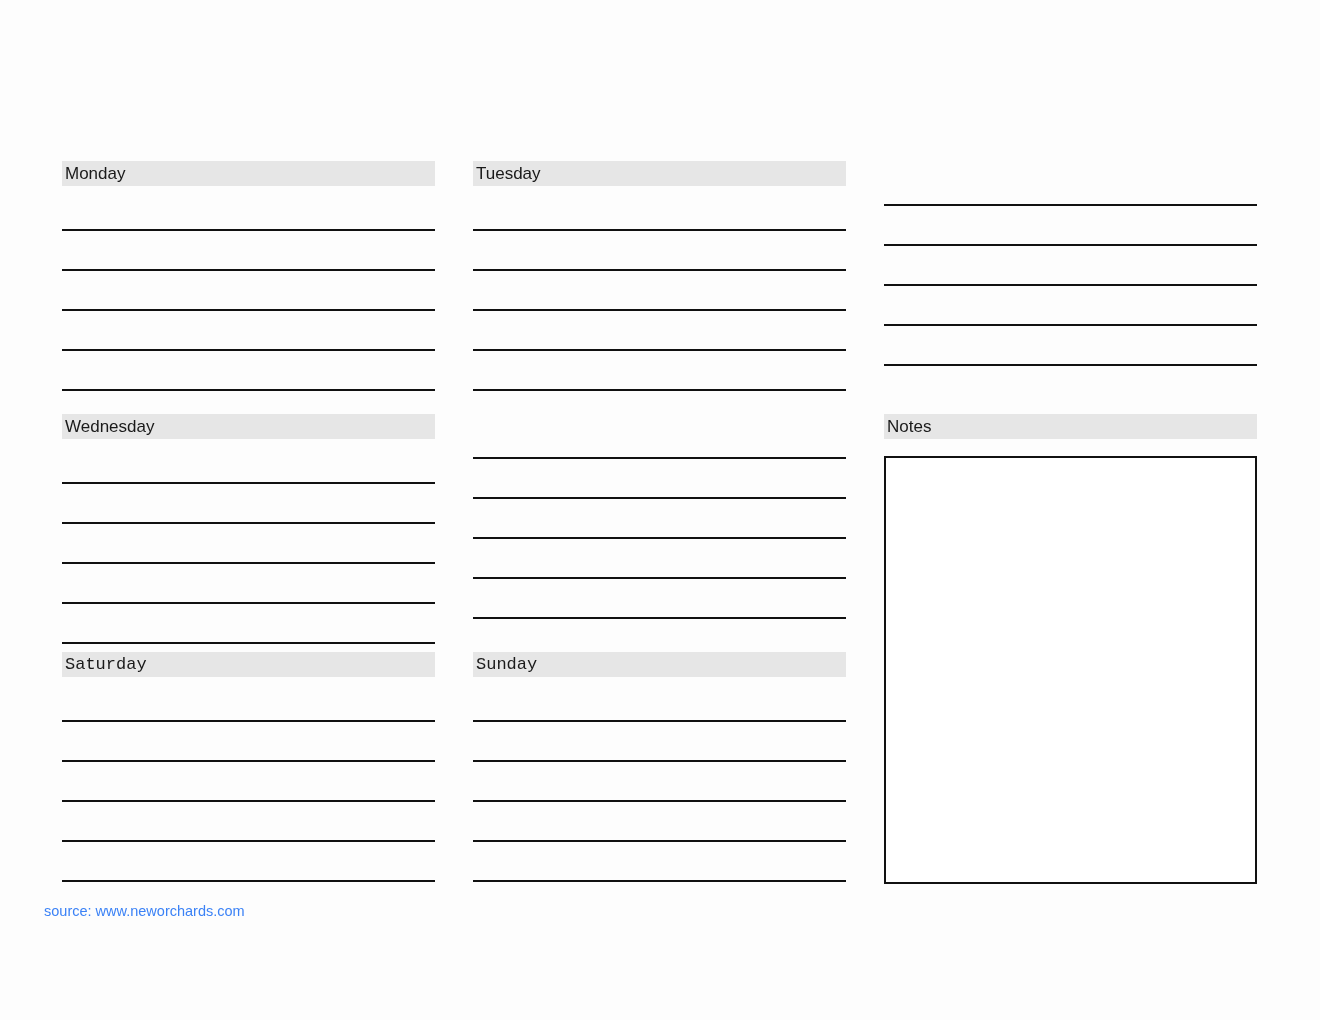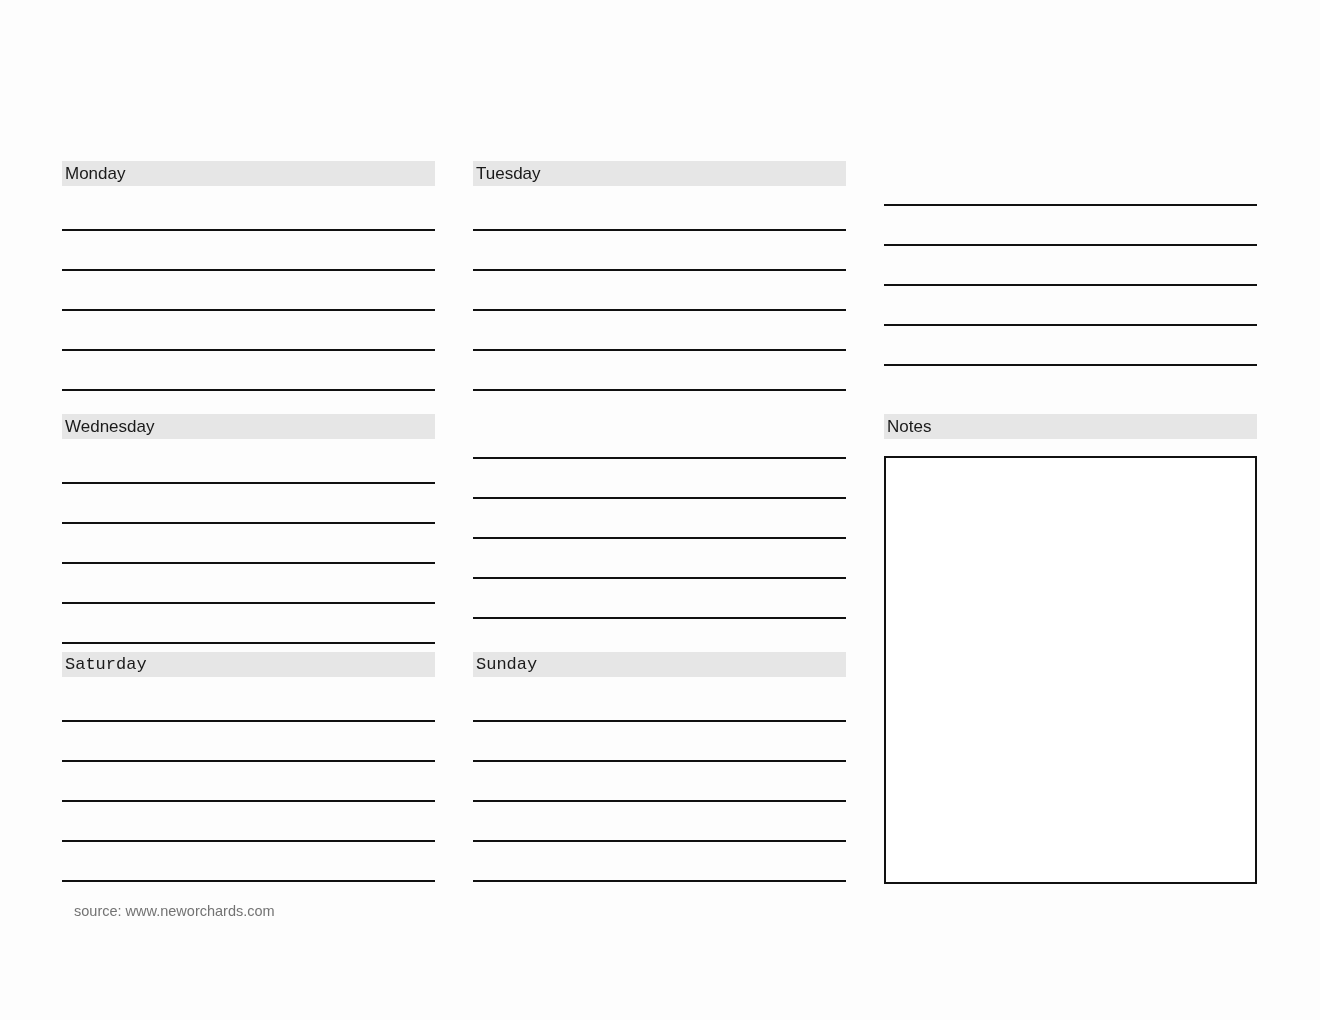--- a/index.html
+++ b/index.html
@@ -92,24 +92,24 @@
     margin-top: 17px;
     height: 428px;
     border: 2.5px solid #111111;
     box-sizing: border-box;
     background: #ffffff;
   }
 
   
   .source {
     position: absolute;
-    left: 74px;
+    left: 44px;
     top: 903px;
     font-size: 14.5px;
-    color: #737373;
+    color: #3b82f6;
   }
 </style>
 </head>
 <body>
 
 <div class="page">
 
 
   <div class="grid">
 

